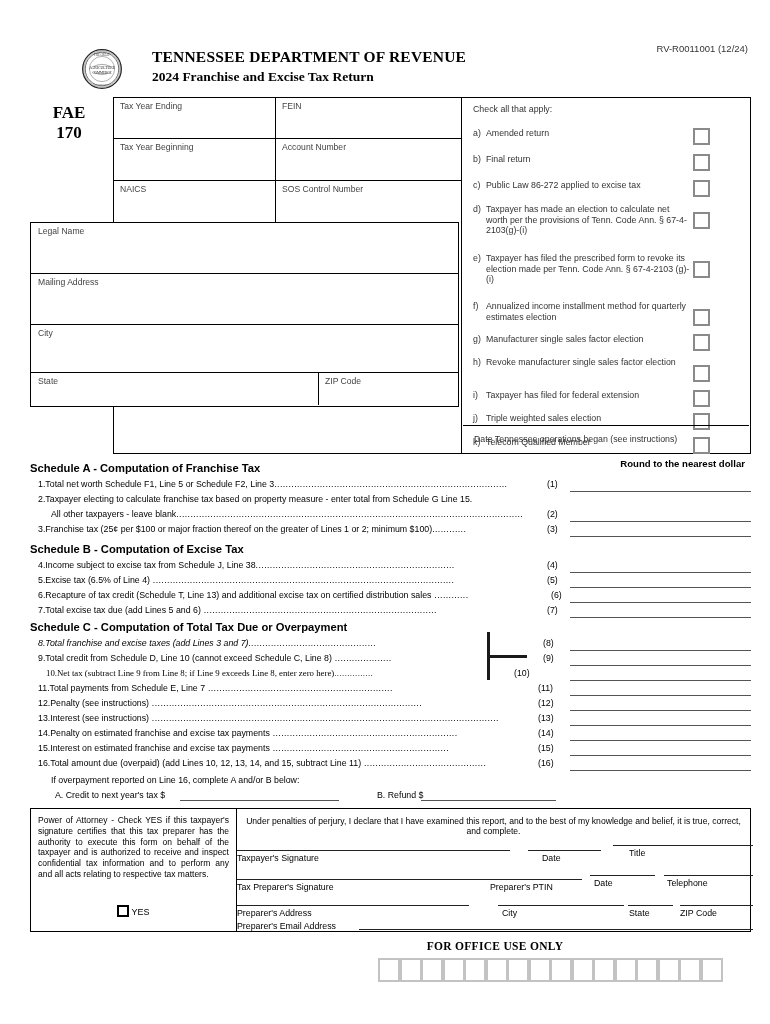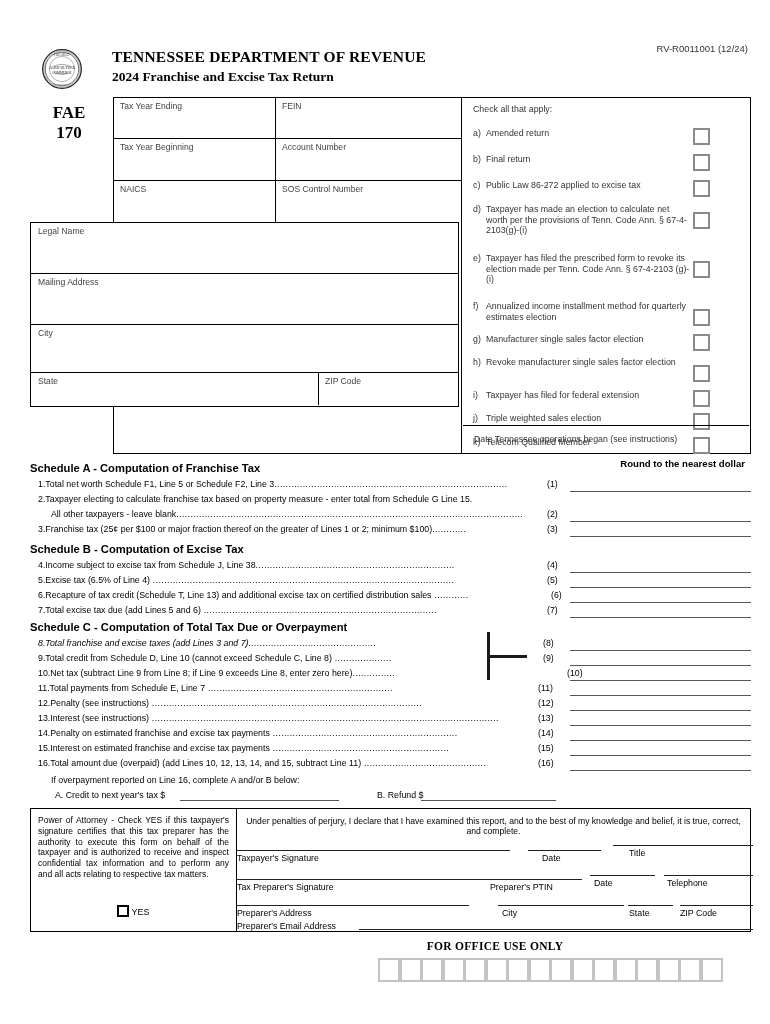--- a/index.html
+++ b/index.html
@@ -7,21 +7,21 @@
     width: 770px; height: 1024px;
     background: #ffffff;
     font-family: "Liberation Sans", sans-serif;
     color: #000;
     position: relative;
     overflow: hidden;
   }
   .page { position: relative; width: 770px; height: 1024px; padding: 0; }
 
   
-  .hdr { position: relative; height: 62px; }
+  .hdr { position: relative; height: 62px; margin-left: 40px; }
   .seal {
     position: absolute; left: 41px; top: 41px;
     width: 42px; height: 56px;
   }
   .hdr-text { position: absolute; left: 112px; top: 48px; }
   .hdr-title {
     font-family: "Liberation Serif", serif;
     font-weight: bold; font-size: 15.5px; letter-spacing: .2px;
   }
   .hdr-sub {
@@ -343,22 +343,22 @@
       <div class="lineitem" style="left: 30px; top: 605px;"><span class="num">7. </span><span>Total excise tax due (add Lines 5 and 6)</span><span class="dots">  ..................................................................................</span></div>
       <div class="paren" style="left: 547px; top: 605px;">(7)</div>
       <div class="amtline" style="left: 570px; width: 181px; top: 617px;"></div>
       <div class="sched-title" style="left: 30px; top: 621px;">Schedule C - Computation of Total Tax Due or Overpayment</div>
       <div class="lineitem" style="left: 30px; top: 638px; font-style: italic;"><span class="num">8. </span><span>Total franchise and excise taxes (add Lines 3 and 7)</span><span class="dots">.............................................</span></div>
       <div class="paren" style="left: 543px; top: 638px;">(8)</div>
       <div class="amtline" style="left: 570px; width: 181px; top: 650px;"></div>
       <div class="lineitem" style="left: 30px; top: 653px;"><span class="num">9. </span><span>Total credit from Schedule D, Line 10 (cannot exceed Schedule C, Line 8)</span><span class="dots"> ....................</span></div>
       <div class="paren" style="left: 543px; top: 653px;">(9)</div>
       <div class="amtline" style="left: 570px; width: 181px; top: 665px;"></div>
-      <div class="lineitem" style="left: 30px; top: 668px;"><span class="num">10. </span><span>Net tax (subtract Line 9 from Line 8; if Line 9 exceeds Line 8, enter zero here)</span><span class="dots">...............</span></div>
-      <div class="paren" style="left: 567px; top: 668px;">(10)</div>
+      <div class="lineitem" style="left: 38px; top: 668px; font-family: Liberation Serif, serif;"><span class="num">10. </span><span>Net tax (subtract Line 9 from Line 8; if Line 9 exceeds Line 8, enter zero here)</span><span class="dots">...............</span></div>
+      <div class="paren" style="left: 514px; top: 668px;">(10)</div>
       <div class="amtline" style="left: 570px; width: 181px; top: 680px;"></div>
       <div class="lineitem" style="left: 30px; top: 683px;"><span class="num">11. </span><span>Total payments from Schedule E, Line 7</span><span class="dots"> .................................................................</span></div>
       <div class="paren" style="left: 538px; top: 683px;">(11)</div>
       <div class="amtline" style="left: 570px; width: 181px; top: 695px;"></div>
       <div class="lineitem" style="left: 30px; top: 698px;"><span class="num">12. </span><span>Penalty (see instructions)</span><span class="dots">  ...............................................................................................</span></div>
       <div class="paren" style="left: 538px; top: 698px;">(12)</div>
       <div class="amtline" style="left: 570px; width: 181px; top: 710px;"></div>
       <div class="lineitem" style="left: 30px; top: 713px;"><span class="num">13. </span><span>Interest (see instructions)</span><span class="dots"> ..........................................................................................................................</span></div>
       <div class="paren" style="left: 538px; top: 713px;">(13)</div>
       <div class="amtline" style="left: 570px; width: 181px; top: 725px;"></div>

